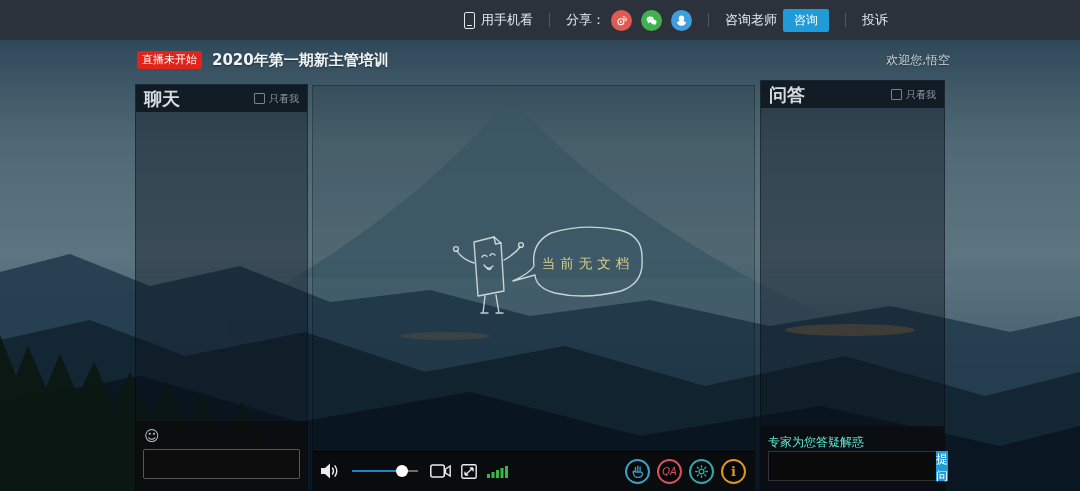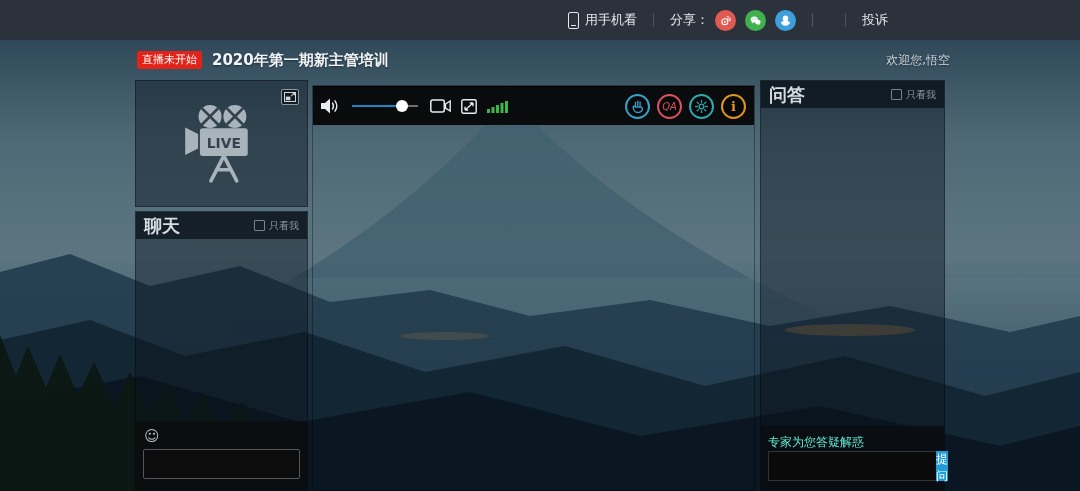--- a/index.html
+++ b/index.html
@@ -143,70 +143,75 @@
           <svg width="13" height="13" viewBox="0 0 20 20">
             <ellipse cx="10" cy="7" rx="4.2" ry="4.6" fill="#fff"></ellipse>
             <ellipse cx="10" cy="14" rx="5.6" ry="4" fill="#fff"></ellipse>
             <path d="M4.2,11 Q2.6,13.5 3.4,15.3 Q4.6,14.8 5.2,13.2 Z" fill="#fff"></path>
             <path d="M15.8,11 Q17.4,13.5 16.6,15.3 Q15.4,14.8 14.8,13.2 Z" fill="#fff"></path>
           </svg>
         </span>
       </span>
     </div>
     <span class="tb-divider"></span>
+    <div class="item">
+      <span>咨询老师</span>
+      <button class="consult-btn">咨询</button>
+    </div>
     <span class="tb-divider"></span>
     <div class="item">
       <span>投诉</span>
     </div>
   </header>
 
   <div class="header-row">
     <span class="live-badge">直播未开始</span>
     <span class="room-title">2020年第一期新主管培训</span>
     <span class="welcome">欢迎您,悟空</span>
   </div>
 
   <aside class="left-col">
-    <div class="video-panel">
-      <span class="swap-btn">
-        <svg width="12" height="10" viewBox="0 0 12 10">
-          <rect x="0.5" y="0.5" width="11" height="9" fill="none" stroke="#cfd6da" stroke-width="1"></rect>
-          <rect x="1.8" y="4.6" width="4.6" height="3.6" fill="#cfd6da"></rect>
-          <path d="M7,4 L10.5,1.5 M10.5,1.5 L8.6,1.5 M10.5,1.5 L10.5,3.4" stroke="#cfd6da" stroke-width="1" fill="none"></path>
-        </svg>
-      </span>
-      <svg width="92" height="88" viewBox="0 0 100 92">
-        <circle cx="37" cy="16" r="12.5" fill="#a9b3bb"></circle>
-        <path d="M28,7 L46,25 M46,7 L28,25" stroke="#33424d" stroke-width="3"></path>
-        <circle cx="64" cy="16" r="12.5" fill="#a9b3bb"></circle>
-        <path d="M55,7 L73,25 M73,7 L55,25" stroke="#33424d" stroke-width="3"></path>
-        <path d="M24,35 L10,28 L10,58 L24,51 Z" fill="#a9b3bb"></path>
-        <rect x="26" y="29" width="52" height="30" rx="3" fill="#a9b3bb"></rect>
-        <text x="52" y="50" text-anchor="middle" font-size="15" font-weight="bold" fill="#33424d" font-family="DejaVu Sans, Liberation Sans, sans-serif">LIVE</text>
-        <path d="M52,59 L38,86 M52,59 L66,86 M45,74 L59,74" stroke="#a9b3bb" stroke-width="4" stroke-linecap="round" fill="none"></path>
-      </svg>
-    </div>
 
     <div class="chat-panel">
       <div class="panel-header">
         <span class="panel-title">聊天</span>
         <span class="onlyme">
           <span class="cbx"></span>
           <span class="onlyme-label">只看我</span>
         </span>
       </div>
       <div class="panel-body"></div>
       <div class="chat-footer">
         <span class="emoji-btn">☺</span>
         <textarea class="chat-input" style=""></textarea>
       </div>
     </div>
   </aside>
 
   <section class="center-col">
+    <div class="stage">
+      <svg class="doodle" width="215" height="108" viewBox="0 0 215 108">
+        <g fill="none" stroke="rgba(235,242,240,0.8)" stroke-width="1.4" stroke-linecap="round" stroke-linejoin="round">
+          <path d="M31,21 L51,16 L58,22 L61,70 L35,75 Z"></path>
+          <path d="M51,16 L52.5,23 L58,22"></path>
+          <path d="M39,36 q2.5,-3.5 5,-0.5"></path>
+          <path d="M47,34.5 q2.5,-3.5 5,-0.5"></path>
+          <path d="M41,44 q4,6 9,1"></path>
+          <path d="M44,47 q2,3 4,0.5"></path>
+          <path d="M31,42 Q19,38 14,30"></path>
+          <circle cx="13" cy="28" r="2.4"></circle>
+          <path d="M61,39 Q72,33 77,26"></path>
+          <circle cx="78" cy="24" r="2.4"></circle>
+          <path d="M42,75 L40,92 M38,92 L45,92"></path>
+          <path d="M53,74 L56,92 M53,92 L60,92"></path>
+          <path d="M91,45 Q88,22 108,12 Q140,2 176,9 Q200,14 199,38 Q201,62 178,70 Q142,79 112,72 Q93,67 92,54 L70,60 Q87,52 91,45 Z"></path>
+        </g>
+        <text x="145" y="47" text-anchor="middle" font-size="13.5" letter-spacing="5" fill="#d6cf8c" font-family="DejaVu Sans, Liberation Sans, sans-serif">当前无文档</text>
+      </svg>
+    </div>
 
     <div class="controlbar">
       <span class="ctl">
         <svg width="19" height="16" viewBox="0 0 19 16">
           <polygon points="0,5 4,5 9,0.5 9,15.5 4,11 0,11" fill="#e8ecef"></polygon>
           <path d="M11.5,5 Q13.5,8 11.5,11" fill="none" stroke="#e8ecef" stroke-width="1.4" stroke-linecap="round"></path>
           <path d="M14,2.8 Q17.6,8 14,13.2" fill="none" stroke="#e8ecef" stroke-width="1.4" stroke-linecap="round"></path>
         </svg>
       </span>
       <span class="slider">

